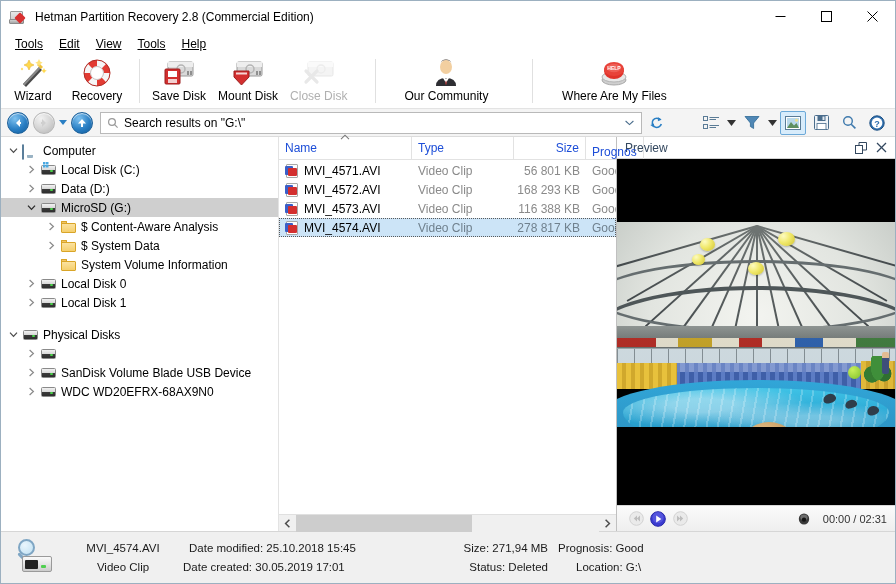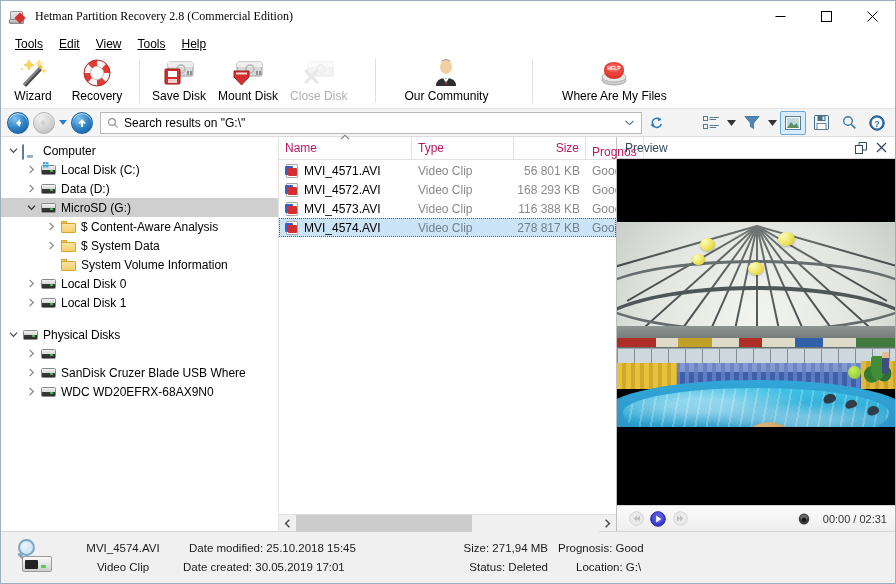--- a/index.html
+++ b/index.html
@@ -41,21 +41,20 @@
     border: 1px solid #8c8c8c; border-radius: 1px;
   }
   .app-icon .red {
     position: absolute; left: 7px; top: 6px; width: 8px; height: 8px;
     background: #d83030; border-radius: 1px;
     transform: rotate(45deg);
   }
   .title-text {
     font-size: 12px; color: #000; white-space: nowrap;
     flex: 1 1 auto;
-    font-family: Liberation Serif, serif;
   }
   .wincontrols { display: flex; height: 32px; flex: 0 0 auto; }
   .wc {
     width: 46px; height: 32px;
     display: flex; align-items: center; justify-content: center;
     color: #000;
   }
   .wc svg { display:block; }
 
   
@@ -204,21 +203,21 @@
     min-width: 0; background: #fff; border-right: 1px solid #c0c0c0;
   }
   .fl-head {
     height: 23px; flex: 0 0 23px;
     display: flex; align-items: stretch;
     background: #fff; border-bottom: 1px solid #e2e2e2;
     position: relative;
   }
   .fh {
     display: flex; align-items: center;
-    font-size: 12px; color: #be185d;
+    font-size: 12px; color: #1d4ed8;
     border-right: 1px solid #e2e2e2;
     padding: 0 6px; position: relative;
   }
   .fh.c-name { width: 133px; flex: 0 0 133px; }
   .fh.c-type { width: 102px; flex: 0 0 102px; }
   .fh.c-size { width: 72px; flex: 0 0 72px; justify-content: flex-end; }
   .fh.c-prog { flex: 1 1 auto; align-items: flex-end; }
   .sortcaret {
     position: absolute; left: 50%; top: -3px; transform: translateX(-50%);
     width: 12px; height: 8px; display:flex; align-items:flex-start; justify-content:center;
@@ -870,21 +869,21 @@
 
       <div class="tnode" style="padding-left:22px">
         <span class="tw">
           <svg width="9" height="9" viewBox="0 0 9 9">
               <path d="M2.6 1 L6.4 4.5 L2.6 8" fill="none" stroke="#8a8a8a" stroke-width="1.2"></path>
             </svg>
         </span>
         <span class="tico">
             <span class="disk"></span>
           </span>
-        <span class="tlabel">SanDisk Cruzer Blade USB Where</span>
+        <span class="tlabel">SanDisk Volume Blade USB Device</span>
       </div>
 
       <div class="tnode" style="padding-left:22px">
         <span class="tw">
           <svg width="9" height="9" viewBox="0 0 9 9">
               <path d="M2.6 1 L6.4 4.5 L2.6 8" fill="none" stroke="#8a8a8a" stroke-width="1.2"></path>
             </svg>
         </span>
         <span class="tico">
             <span class="disk"></span>

